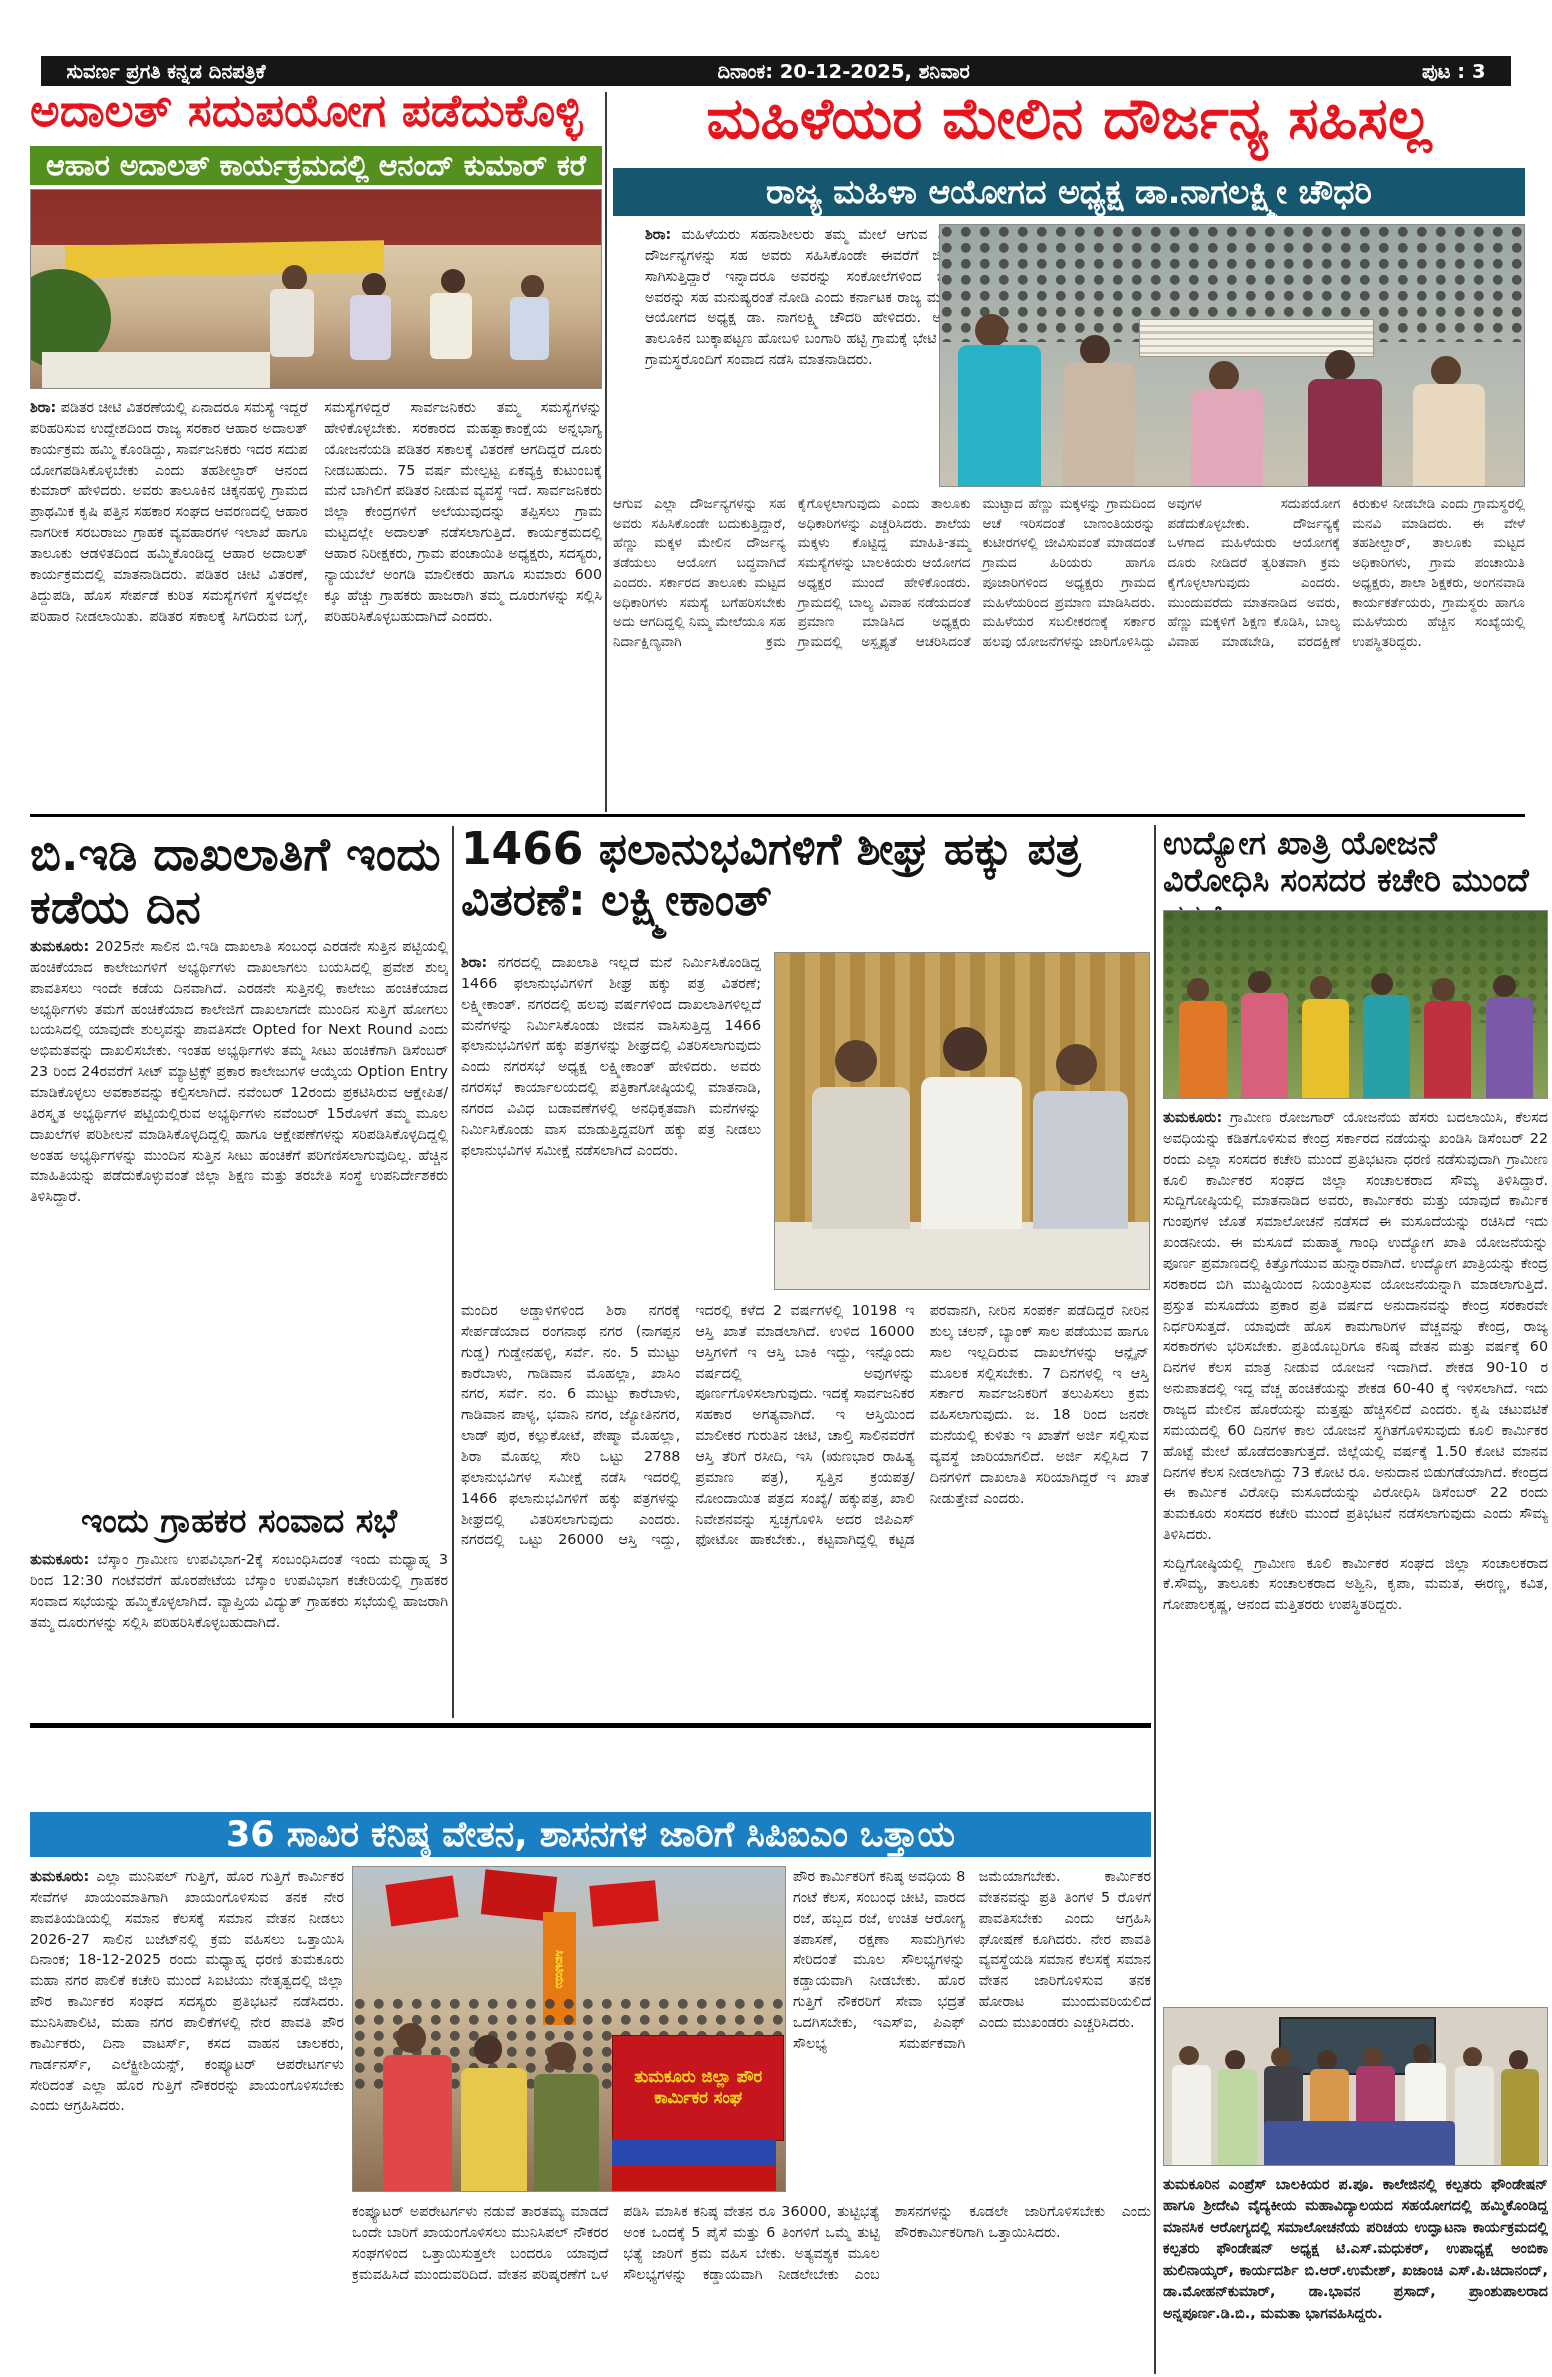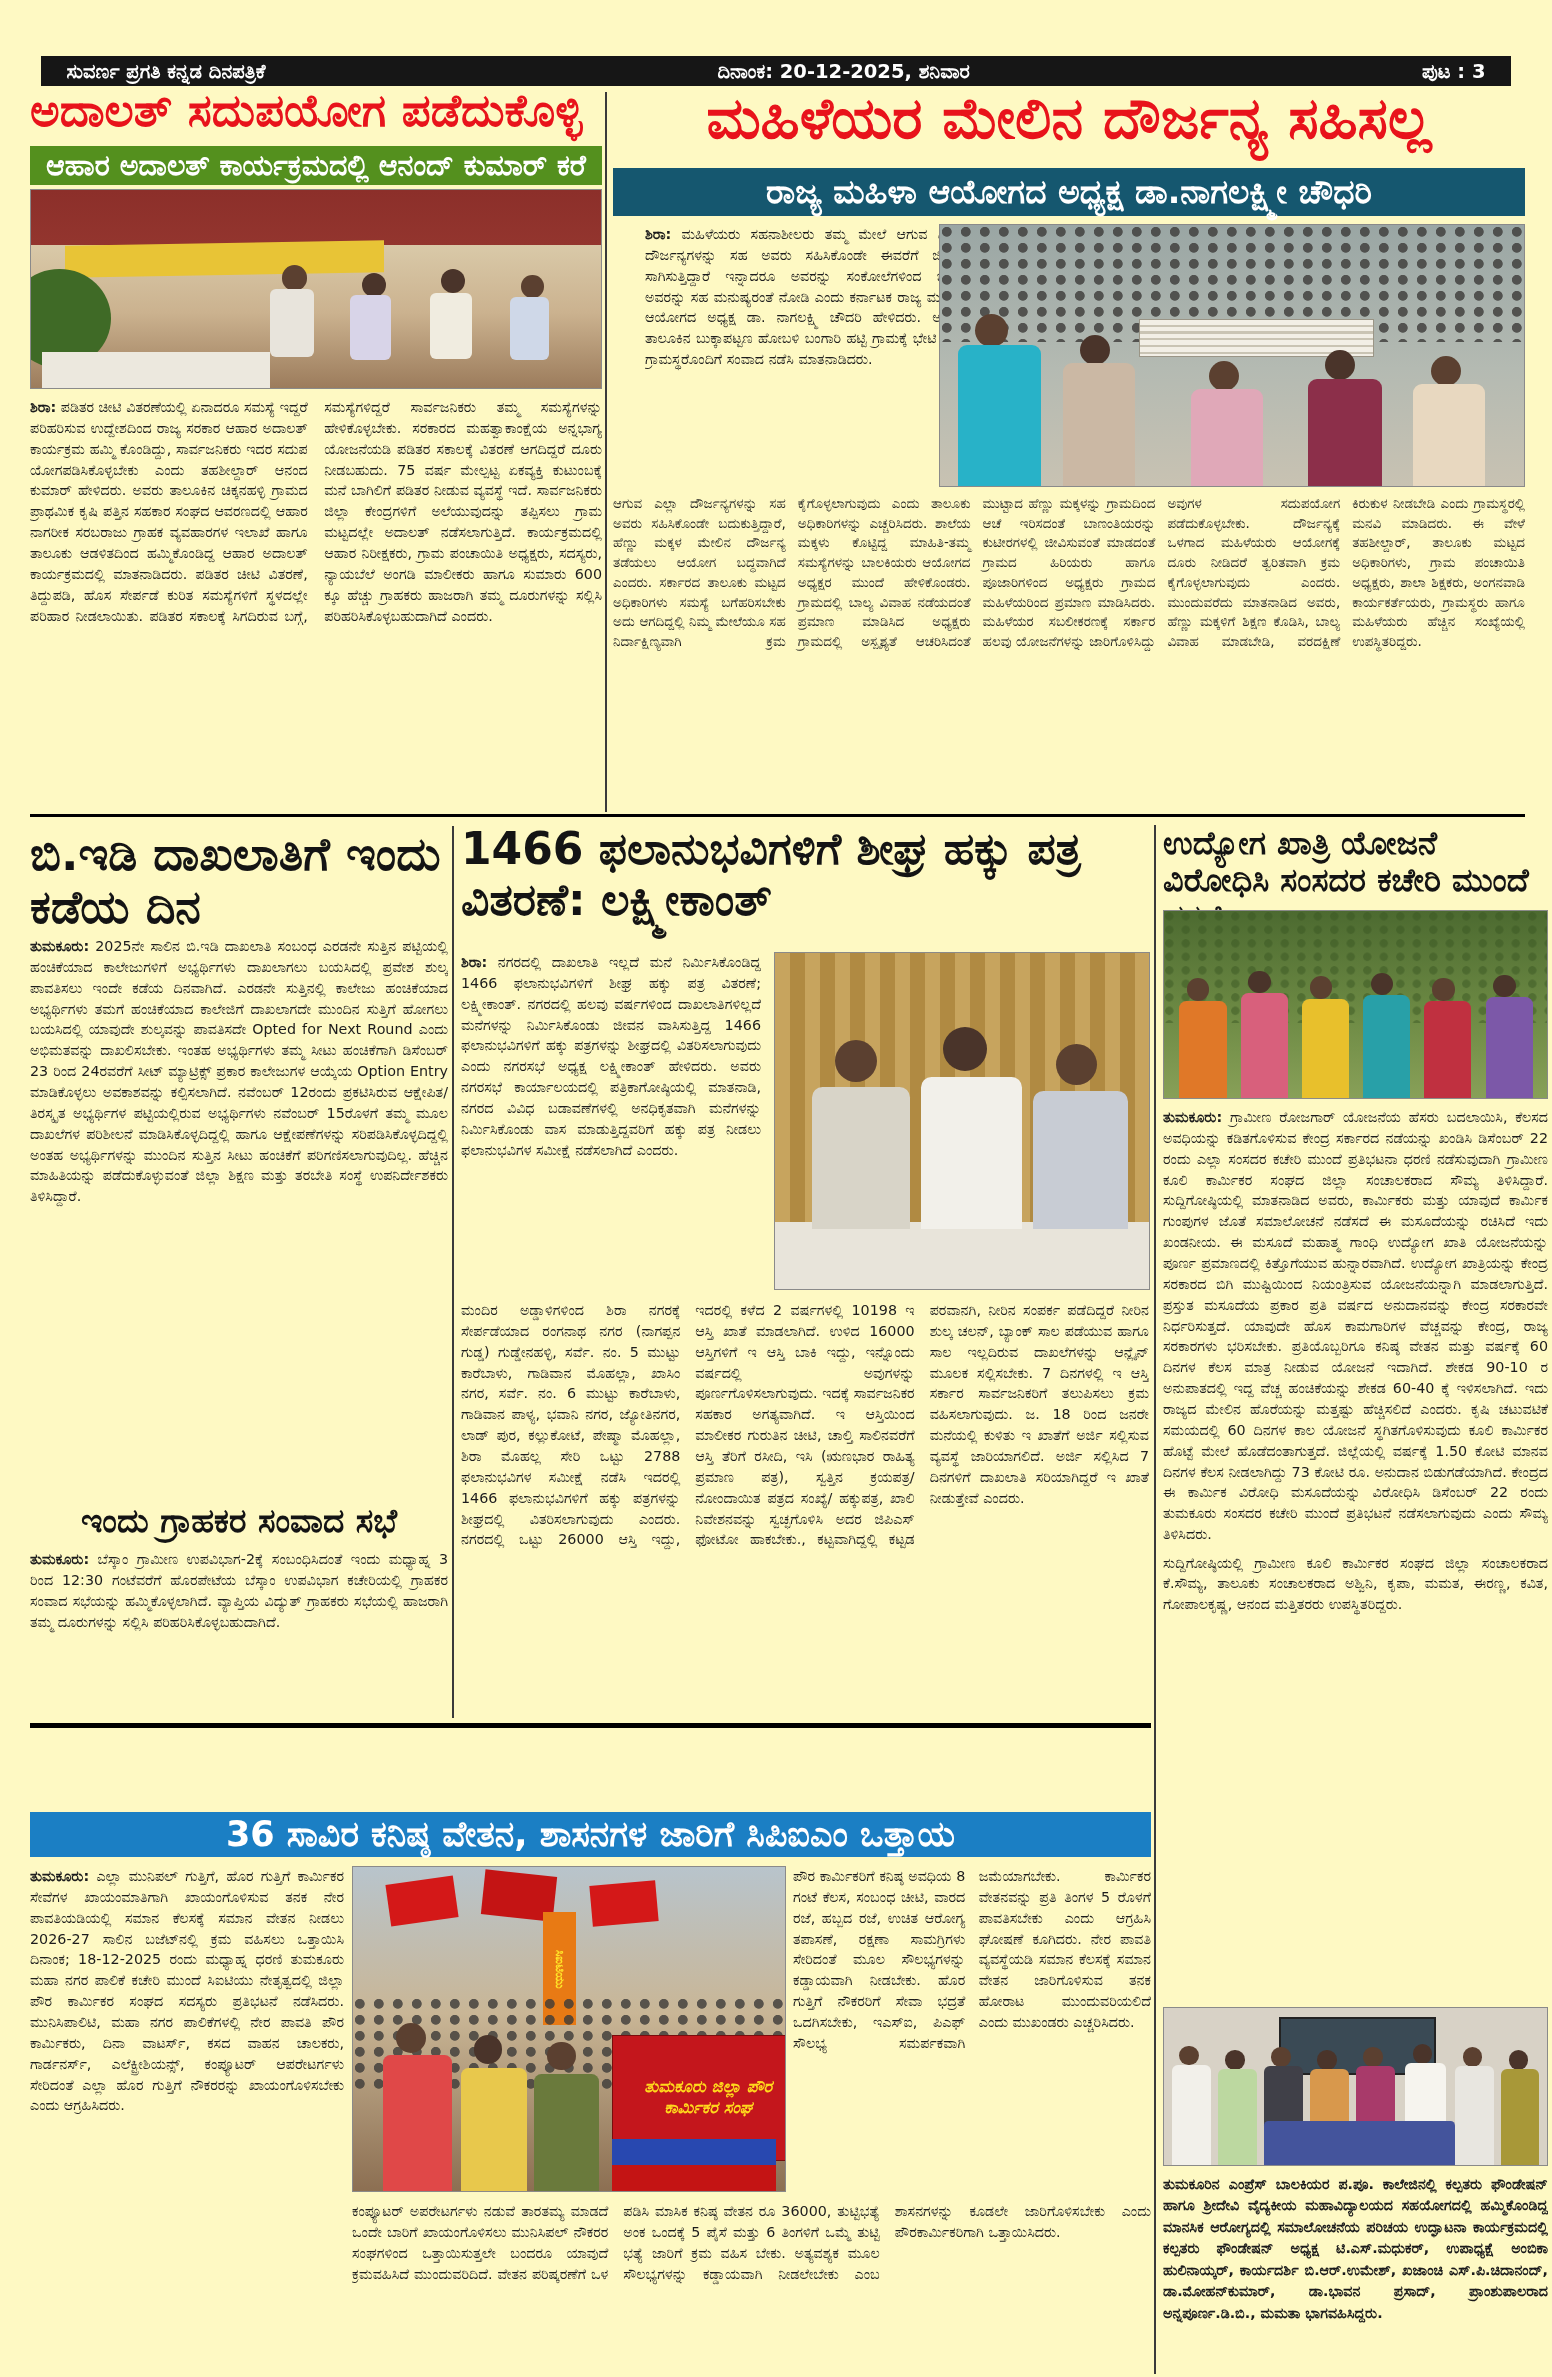--- a/index.html
+++ b/index.html
@@ -1,16 +1,16 @@
 <!DOCTYPE html>
 <html style="font-size:12px"><head>
 <meta charset="utf-8">
 <style>
   html,body{margin:0;padding:0;background:#e9e9e9;}
-  .page{position:relative;width:1553px;height:2377px;background:#fef9c3;
+  .page{position:relative;width:1553px;height:2377px;background:#ffffff;
         font-family:"DejaVu Sans","Liberation Sans",sans-serif;color:#1a1a1a;overflow:hidden;
         box-shadow:0 0 6px rgba(0,0,0,.3);}
   .abs{position:absolute;}
   
   .masthead{left:41px;top:56px;width:1470px;height:30px;background:#161616;color:#fff;
             display:flex;align-items:center;justify-content:space-between;padding:0 25.5px;box-sizing:border-box;
             font-size:19.5px;font-weight:bold;}
   
   .hl-red{color:#e8131b;font-weight:bold;line-height:1.05;}
   .hl-black{color:#141414;font-weight:bold;line-height:1.16;}
@@ -190,21 +190,21 @@
     <div class="sh" style="left:30%;top:2%;width:72px;height:45px;background:#c41414;transform:rotate(6deg);"></div>
     <div class="sh" style="left:55%;top:5%;width:66px;height:41px;background:#d41818;transform:rotate(-5deg);"></div>
     <div class="sh citu" style="left:44%;top:14%;width:33px;height:113px;">ಸಿಐಟಿಯು</div>
     <div class="sh ph-crowd-dots" style="left:0;top:40%;width:100%;height:30%;"></div>
     <div class="sh round" style="left:10%;top:48%;width:30px;height:30px;background:#5b4030;"></div>
     <div class="sh" style="left:7%;top:58%;width:69px;height:42%;background:#e04848;border-radius:7.5px 7.5px 0 0;"></div>
     <div class="sh round" style="left:28%;top:52%;width:28.5px;height:28.5px;background:#4a342a;"></div>
     <div class="sh" style="left:25%;top:62%;width:66px;height:38%;background:#e8c84c;border-radius:7.5px 7.5px 0 0;"></div>
     <div class="sh round" style="left:45%;top:54%;width:28.5px;height:28.5px;background:#5b4030;"></div>
     <div class="sh" style="left:42%;top:64%;width:65px;height:36%;background:#6a7a3c;border-radius:7.5px 7.5px 0 0;"></div>
-    <div class="sh banner-red" style="left:60%;top:52%;width:38%;height:30%;font-size:16.5px;padding:13px;border:1.5px solid #7a0c0c;font-style:italic;">ತುಮಕೂರು ಜಿಲ್ಲಾ ಪೌರ ಕಾರ್ಮಿಕರ ಸಂಘ</div>
+    <div class="sh banner-red" style="left:60%;top:52%;width:38%;height:30%;font-size:16.5px;padding:3px;border:1.5px solid #7a0c0c;">ತುಮಕೂರು ಜಿಲ್ಲಾ ಪೌರ ಕಾರ್ಮಿಕರ ಸಂಘ</div>
     <div class="sh" style="left:60%;top:84%;width:38%;height:16%;background:linear-gradient(180deg,#2848b0 0 50%,#c41414 50% 100%);"></div>
   </div>
 
   <div class="abs bt colsb2" style="left:793px;top:1866px;width:358px;height:326px;">ಪೌರ ಕಾರ್ಮಿಕರಿಗೆ ಕನಿಷ್ಠ ಅವಧಿಯ 8 ಗಂಟೆ ಕೆಲಸ, ಸಂಬಂಧ ಚೀಟಿ, ವಾರದ ರಜೆ, ಹಬ್ಬದ ರಜೆ, ಉಚಿತ ಆರೋಗ್ಯ ತಪಾಸಣೆ, ರಕ್ಷಣಾ ಸಾಮಗ್ರಿಗಳು ಸೇರಿದಂತೆ ಮೂಲ ಸೌಲಭ್ಯಗಳನ್ನು ಕಡ್ಡಾಯವಾಗಿ ನೀಡಬೇಕು. ಹೊರ ಗುತ್ತಿಗೆ ನೌಕರರಿಗೆ ಸೇವಾ ಭದ್ರತೆ ಒದಗಿಸಬೇಕು, ಇಎಸ್ಐ, ಪಿಎಫ್ ಸೌಲಭ್ಯ ಸಮರ್ಪಕವಾಗಿ ಜಮೆಯಾಗಬೇಕು. ಕಾರ್ಮಿಕರ ವೇತನವನ್ನು ಪ್ರತಿ ತಿಂಗಳ 5 ರೊಳಗೆ ಪಾವತಿಸಬೇಕು ಎಂದು ಆಗ್ರಹಿಸಿ ಘೋಷಣೆ ಕೂಗಿದರು. ನೇರ ಪಾವತಿ ವ್ಯವಸ್ಥೆಯಡಿ ಸಮಾನ ಕೆಲಸಕ್ಕೆ ಸಮಾನ ವೇತನ ಜಾರಿಗೊಳಿಸುವ ತನಕ ಹೋರಾಟ ಮುಂದುವರಿಯಲಿದೆ ಎಂದು ಮುಖಂಡರು ಎಚ್ಚರಿಸಿದರು.</div>
 
   <div class="abs bt cols3" style="left:352px;top:2201px;width:799px;height:171px;">ಕಂಪ್ಯೂಟರ್ ಅಪರೇಟರ್ಗಳು ನಡುವೆ ತಾರತಮ್ಯ ಮಾಡದೆ ಒಂದೇ ಬಾರಿಗೆ ಖಾಯಂಗೊಳಿಸಲು ಮುನಿಸಿಪಲ್ ನೌಕರರ ಸಂಘಗಳಿಂದ ಒತ್ತಾಯಿಸುತ್ತಲೇ ಬಂದರೂ ಯಾವುದೆ ಕ್ರಮವಹಿಸಿದೆ ಮುಂದುವರಿದಿದೆ. ವೇತನ ಪರಿಷ್ಕರಣೆಗೆ ಒಳ ಪಡಿಸಿ ಮಾಸಿಕ ಕನಿಷ್ಠ ವೇತನ ರೂ 36000, ತುಟ್ಟಿಭತ್ಯೆ ಅಂಕ ಒಂದಕ್ಕೆ 5 ಪೈಸೆ ಮತ್ತು 6 ತಿಂಗಳಿಗೆ ಒಮ್ಮೆ ತುಟ್ಟಿ ಭತ್ಯೆ ಜಾರಿಗೆ ಕ್ರಮ ವಹಿಸ ಬೇಕು. ಅತ್ಯವಶ್ಯಕ ಮೂಲ ಸೌಲಭ್ಯಗಳನ್ನು ಕಡ್ಡಾಯವಾಗಿ ನೀಡಲೇಬೇಕು ಎಂಬ ಶಾಸನಗಳನ್ನು ಕೂಡಲೇ ಜಾರಿಗೊಳಿಸಬೇಕು ಎಂದು ಪೌರಕಾರ್ಮಿಕರಿಗಾಗಿ ಒತ್ತಾಯಿಸಿದರು.</div>
 
 </div>
 
 

